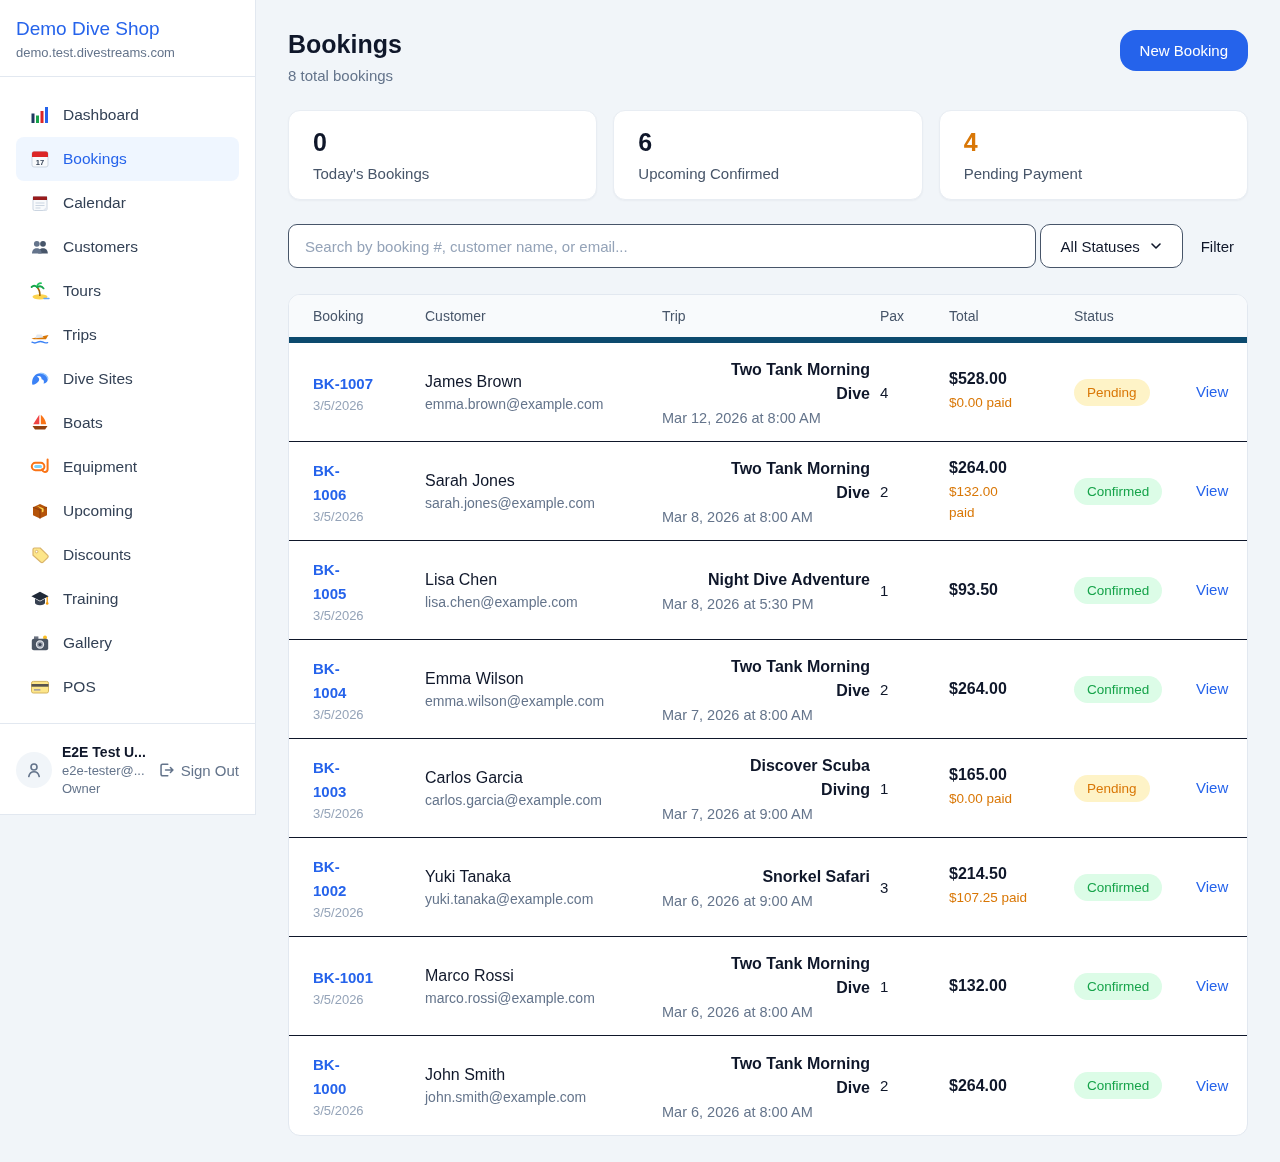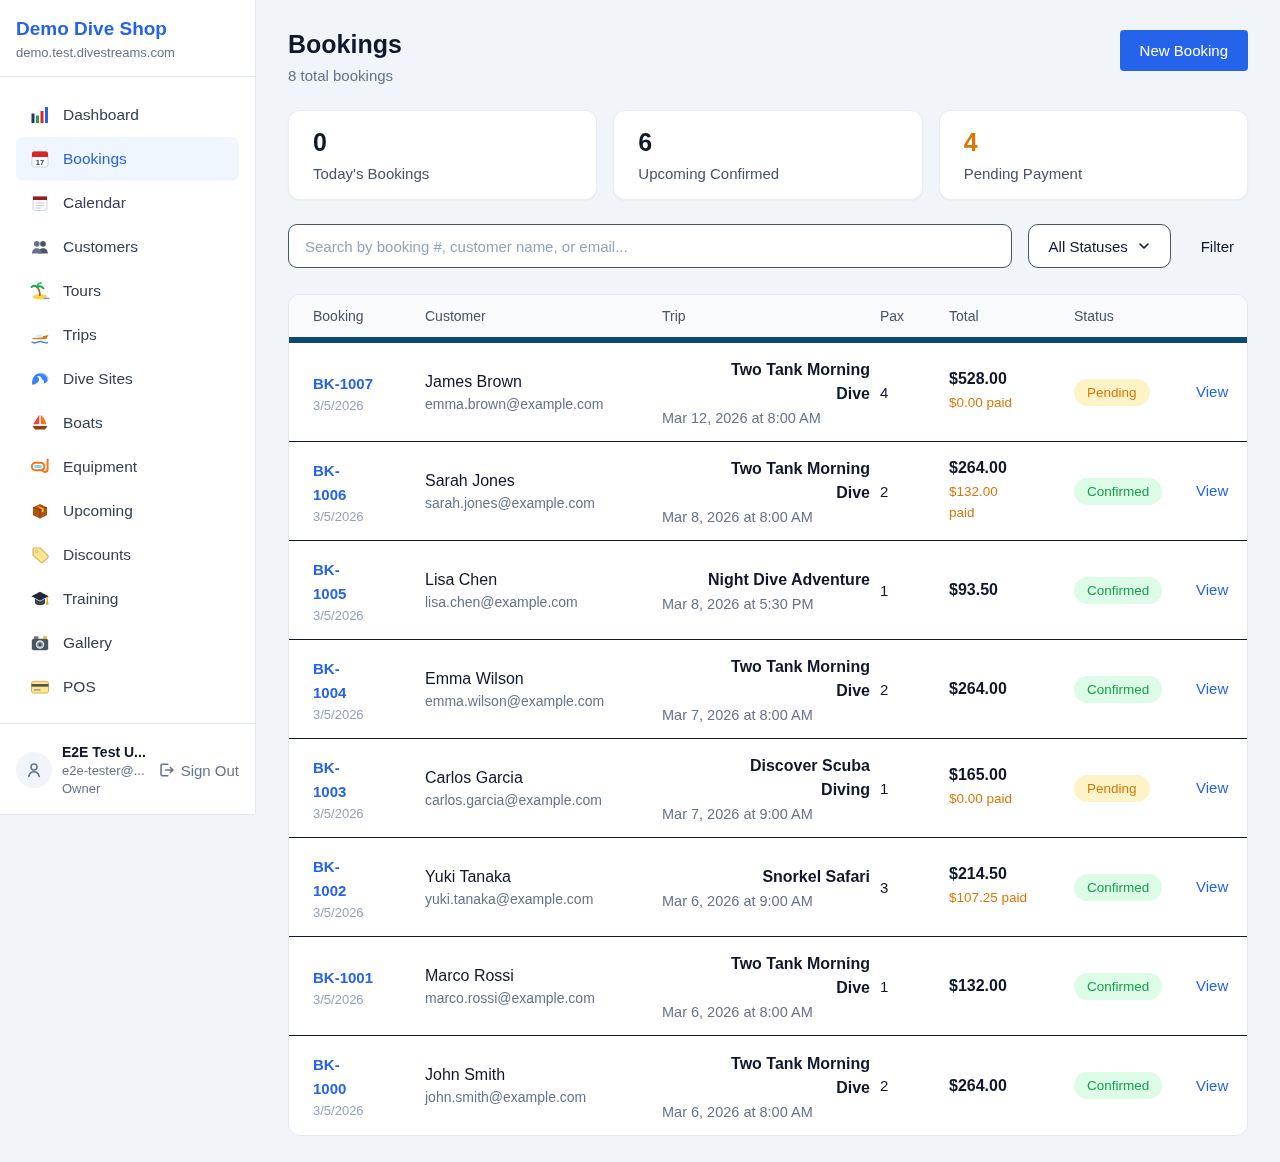--- a/index.html
+++ b/index.html
@@ -12,21 +12,21 @@
     position: relative;
   }
   
   .sidebar {
     position: absolute; left:0; top:0; width:256px;
     background:#ffffff;
     border-right:1px solid #e2e8f0;
     border-bottom:1px solid #e2e8f0;
   }
   .shop-block { padding:18px 16px 16px; border-bottom:1px solid #e2e8f0; }
-  .shop-name { color:#2563eb; font-size:19px; font-weight:bold; }
+  .shop-name { color:#2563eb; font-size:19px; font-weight:normal; }
   .shop-domain { color:#64748b; font-size:13px; margin-top:5px; }
   .nav { padding:16px 16px 14px; }
   .nav-item {
     display:flex; align-items:center; gap:13px;
     height:44px; padding:0 14px; border-radius:8px;
     color:#334155; font-size:15.5px; cursor:pointer;
   }
   .nav-item.active { background:#eff6ff; color:#2563eb; }
   .nav-icon { width:20px; height:20px; display:inline-flex; }
   .nav-icon svg { width:20px; height:20px; }
@@ -48,32 +48,32 @@
     margin-left:auto; display:flex; align-items:center; gap:6px;
     color:#64748b; font-size:15px; background:none; border:none;
     font-family:inherit; cursor:pointer; white-space:nowrap;
   }
   
   .main { margin-left:256px; padding:30px 32px 0; }
   .page-header { display:flex; justify-content:space-between; align-items:flex-start; }
   .page-title { font-size:25px; font-weight:bold; color:#0f172a; }
   .page-subtitle { font-size:15px; color:#64748b; margin-top:8px; }
   .btn-primary {
-    background:#2563eb; color:#fff; border:none; border-radius:4px;
+    background:#2563eb; color:#fff; border:none; border-radius:16px;
     font-size:15px; font-family:inherit; padding:12px 20px; cursor:pointer;
   }
   .stats { display:flex; gap:16px; margin-top:26px; }
   .stat-card {
     flex:1; background:#fff; border:1px solid #e8edf3; border-radius:12px;
     padding:17px 24px; box-shadow:0 1px 2px rgba(15,23,42,.04);
   }
   .stat-value { font-size:25px; font-weight:bold; color:#0f172a; }
   .stat-card:nth-child(3) .stat-value { color:#d97706; }
   .stat-label { font-size:15px; color:#475569; margin-top:8px; }
-  .controls { display:flex; align-items:center; gap:16px; margin-top:24px; }
+  .controls { display:flex; align-items:center; gap:4px; margin-top:24px; }
   .search-input {
     flex:1; height:44px; background:#fff;
     border:1px solid #475569; border-radius:9px;
     padding:0 16px; font-size:15px; font-family:inherit; color:#0f172a;
   }
   .search-input::placeholder { color:#94a3b8; }
   .status-select {
     height:44px; min-width:143px; background:#fff;
     border:1px solid #475569; border-radius:10px;
     display:flex; align-items:center; justify-content:center; gap:10px;

